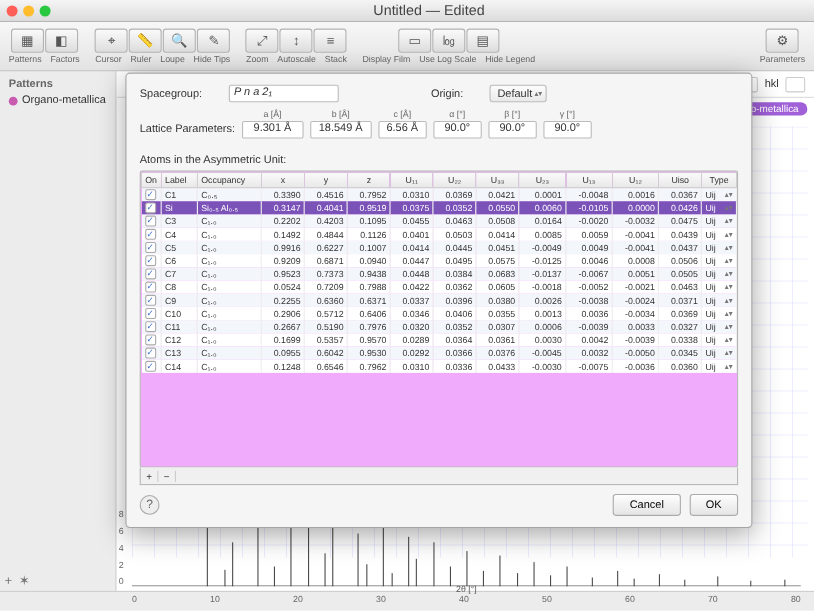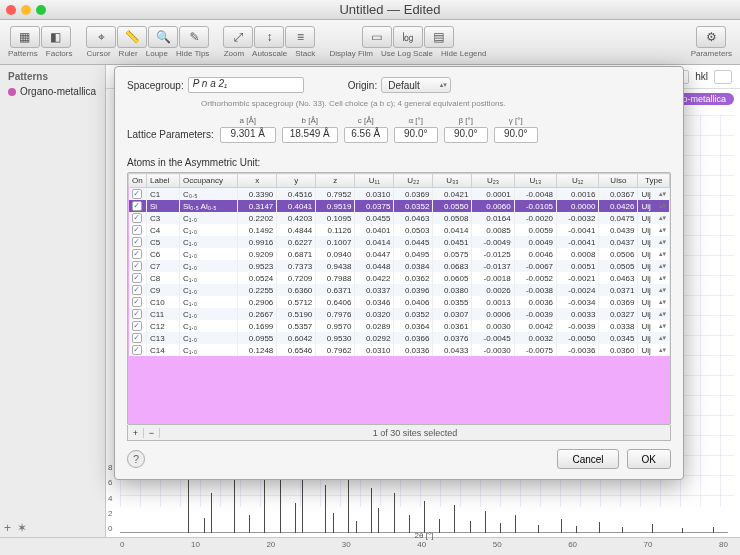--- a/index.html
+++ b/index.html
@@ -34,21 +34,21 @@
   .badge { position:absolute; top:28px; right:6px; background:#a060d8;color:#fff;border-radius:8px;padding:1px 8px;font-size:9px;}
   .grid { position:absolute; top:50px; left:14px; right:6px; bottom:30px;
           background-image:linear-gradient(rgba(180,180,255,.25) 1px,transparent 1px),linear-gradient(90deg,rgba(180,180,255,.25) 1px,transparent 1px);
           background-size:20px 20px;}
 
   
   .status { height:18px; border-top:1px solid #c8c8c8; background:#ececec; }
 
   
   .dialog { position:absolute; top:66px; left:114px; width:570px; height:414px; background:#f5f5f5; border:1px solid #a5a5a5; border-radius:4px; box-shadow:0 6px 25px rgba(0,0,0,.35); padding:10px 12px; display:flex; flex-direction:column;}
-  .row { display:flex; align-items:center; gap:4px; margin-bottom:6px; }
+  .row { display:flex; align-items:center; gap:24px; margin-bottom:6px; }
   .lbl { font-size:10px; color:#333; }
   .fld { height:16px; border:1px solid #bbb; border-radius:2px; background:#fff; font-size:10px; padding:0 4px; }
   .note { font-size:8px; color:#888; margin-left:74px; margin-bottom:8px;}
   .lparams { display:flex; align-items:center; gap:6px; margin-bottom:10px;}
   .lparams .col { display:flex; flex-direction:column; align-items:center; gap:2px;}
   .lparams .hd { font-size:8px; color:#666;}
   .lparams .fld { width:44px; text-align:center; }
   .lparams .fld.wide{width:56px;}
   .sect { font-size:10px; margin:4px 0;}
   .tablewrap { flex:1; border:1px solid #b8b8b8; background:#f0abfc; overflow:auto; border-radius:2px;}
@@ -63,21 +63,21 @@
   tr.sel td { background:#7a52b8 !important; color:#fff; }
   .chk{width:10px;height:10px;border:1px solid #aaa;background:#fff;border-radius:2px;color:#3a6fc9;font-size:8px;line-height:8px;text-align:center;}
   .typecell{display:flex;align-items:center;gap:2px;justify-content:space-between;}
   .upd{font-size:7px;color:#777;}
   .tblfoot{display:flex;align-items:center;border:1px solid #b8b8b8;border-top:none;background:#f0f0f0;height:16px;font-size:9px;}
   .pm{width:16px;text-align:center;border-right:1px solid #ccc;}
   .tblstatus{flex:1;text-align:center;color:#555;}
   .dlgfoot{display:flex;justify-content:space-between;align-items:center;margin-top:8px;}
   .help{width:18px;height:18px;border-radius:50%;border:1px solid #aaa;background:#eee;color:#666;font-size:11px;display:flex;align-items:center;justify-content:center;}
   .btn{height:20px;padding:0 14px;border:1px solid #aaa;border-radius:3px;background:linear-gradient(#fdfdfd,#e5e5e5);font-size:10px;}
-  .origin-sel{height:16px;border:1px solid #bbb;border-radius:3px;background:linear-gradient(#fdfdfd,#e9e9e9);padding:0 30px 0 6px;font-size:10px;position:relative;display:flex;align-items:center;}
+  .origin-sel{height:16px;border:1px solid #bbb;border-radius:3px;background:linear-gradient(#fdfdfd,#e9e9e9);padding:0 12px 0 6px;font-size:10px;position:relative;display:flex;align-items:center;}
 
   
   .plot{position:absolute;left:120px;right:12px;bottom:22px;height:70px;}
   .plot .axisx{position:absolute;bottom:0;left:0;right:0;height:1px;background:#999;}
   .plot .peaks{position:absolute;left:0;right:0;bottom:0;top:0;}
   .peak{position:absolute;bottom:0;width:1px;background:#4b4b4b;}
   .xticks{position:absolute;left:120px;right:12px;bottom:6px;display:flex;justify-content:space-between;font-size:8px;color:#666;}
   .yticks{position:absolute;left:108px;bottom:22px;height:70px;display:flex;flex-direction:column-reverse;justify-content:space-between;font-size:8px;color:#666;}
   .xlabel{position:absolute;bottom:-7px;left:0;right:0;text-align:center;font-size:8px;color:#555;}
 </style>
@@ -230,29 +230,28 @@
     <span>40</span>
     <span>50</span>
     <span>60</span>
     <span>70</span>
     <span>80</span>
 </div>
 
 <div class="dialog">
   <div class="row">
     <span class="lbl">Spacegroup:</span>
-    <div class="fld" style="width:116px;font-style:italic;">P n a 2₁</div>
+    <div class="fld" style="width:100px;font-style:italic;">P n a 2₁</div>
     <span style="width:36px"></span>
     <span class="lbl">Origin:</span>
     <div class="origin-sel">
         <span>Default</span>
         <span class="upd" style="position:absolute;right:3px;">▴▾</span>
       </div>
   </div>
-  <div class="note">Orthorhombic spacegroup (No. 33). Cell choice (a b c); 4 general equivalent positions.</div>
   <div class="lparams">
     <span class="lbl" style="margin-top:10px;">Lattice Parameters:</span>
     <div class="col">
         <div class="hd">a [Å]</div>
         <div class="fld wide">9.301 Å</div>
       </div>
     <div class="col">
         <div class="hd">b [Å]</div>
         <div class="fld wide">18.549 Å</div>
       </div>
@@ -616,21 +615,20 @@
                 <span class="upd">▴▾</span>
               </div>
             </td>
           </tr>
         </tbody>
     </table>
   </div>
   <div class="tblfoot">
     <div class="pm">+</div>
     <div class="pm">−</div>
-    <div class="tblstatus">1 of 30 sites selected</div>
   </div>
   <div class="dlgfoot">
     <div class="help">?</div>
     <div style="display:flex;gap:8px;">
       <button class="btn">Cancel</button>
       <button class="btn">OK</button>
     </div>
   </div>
 </div>
 

